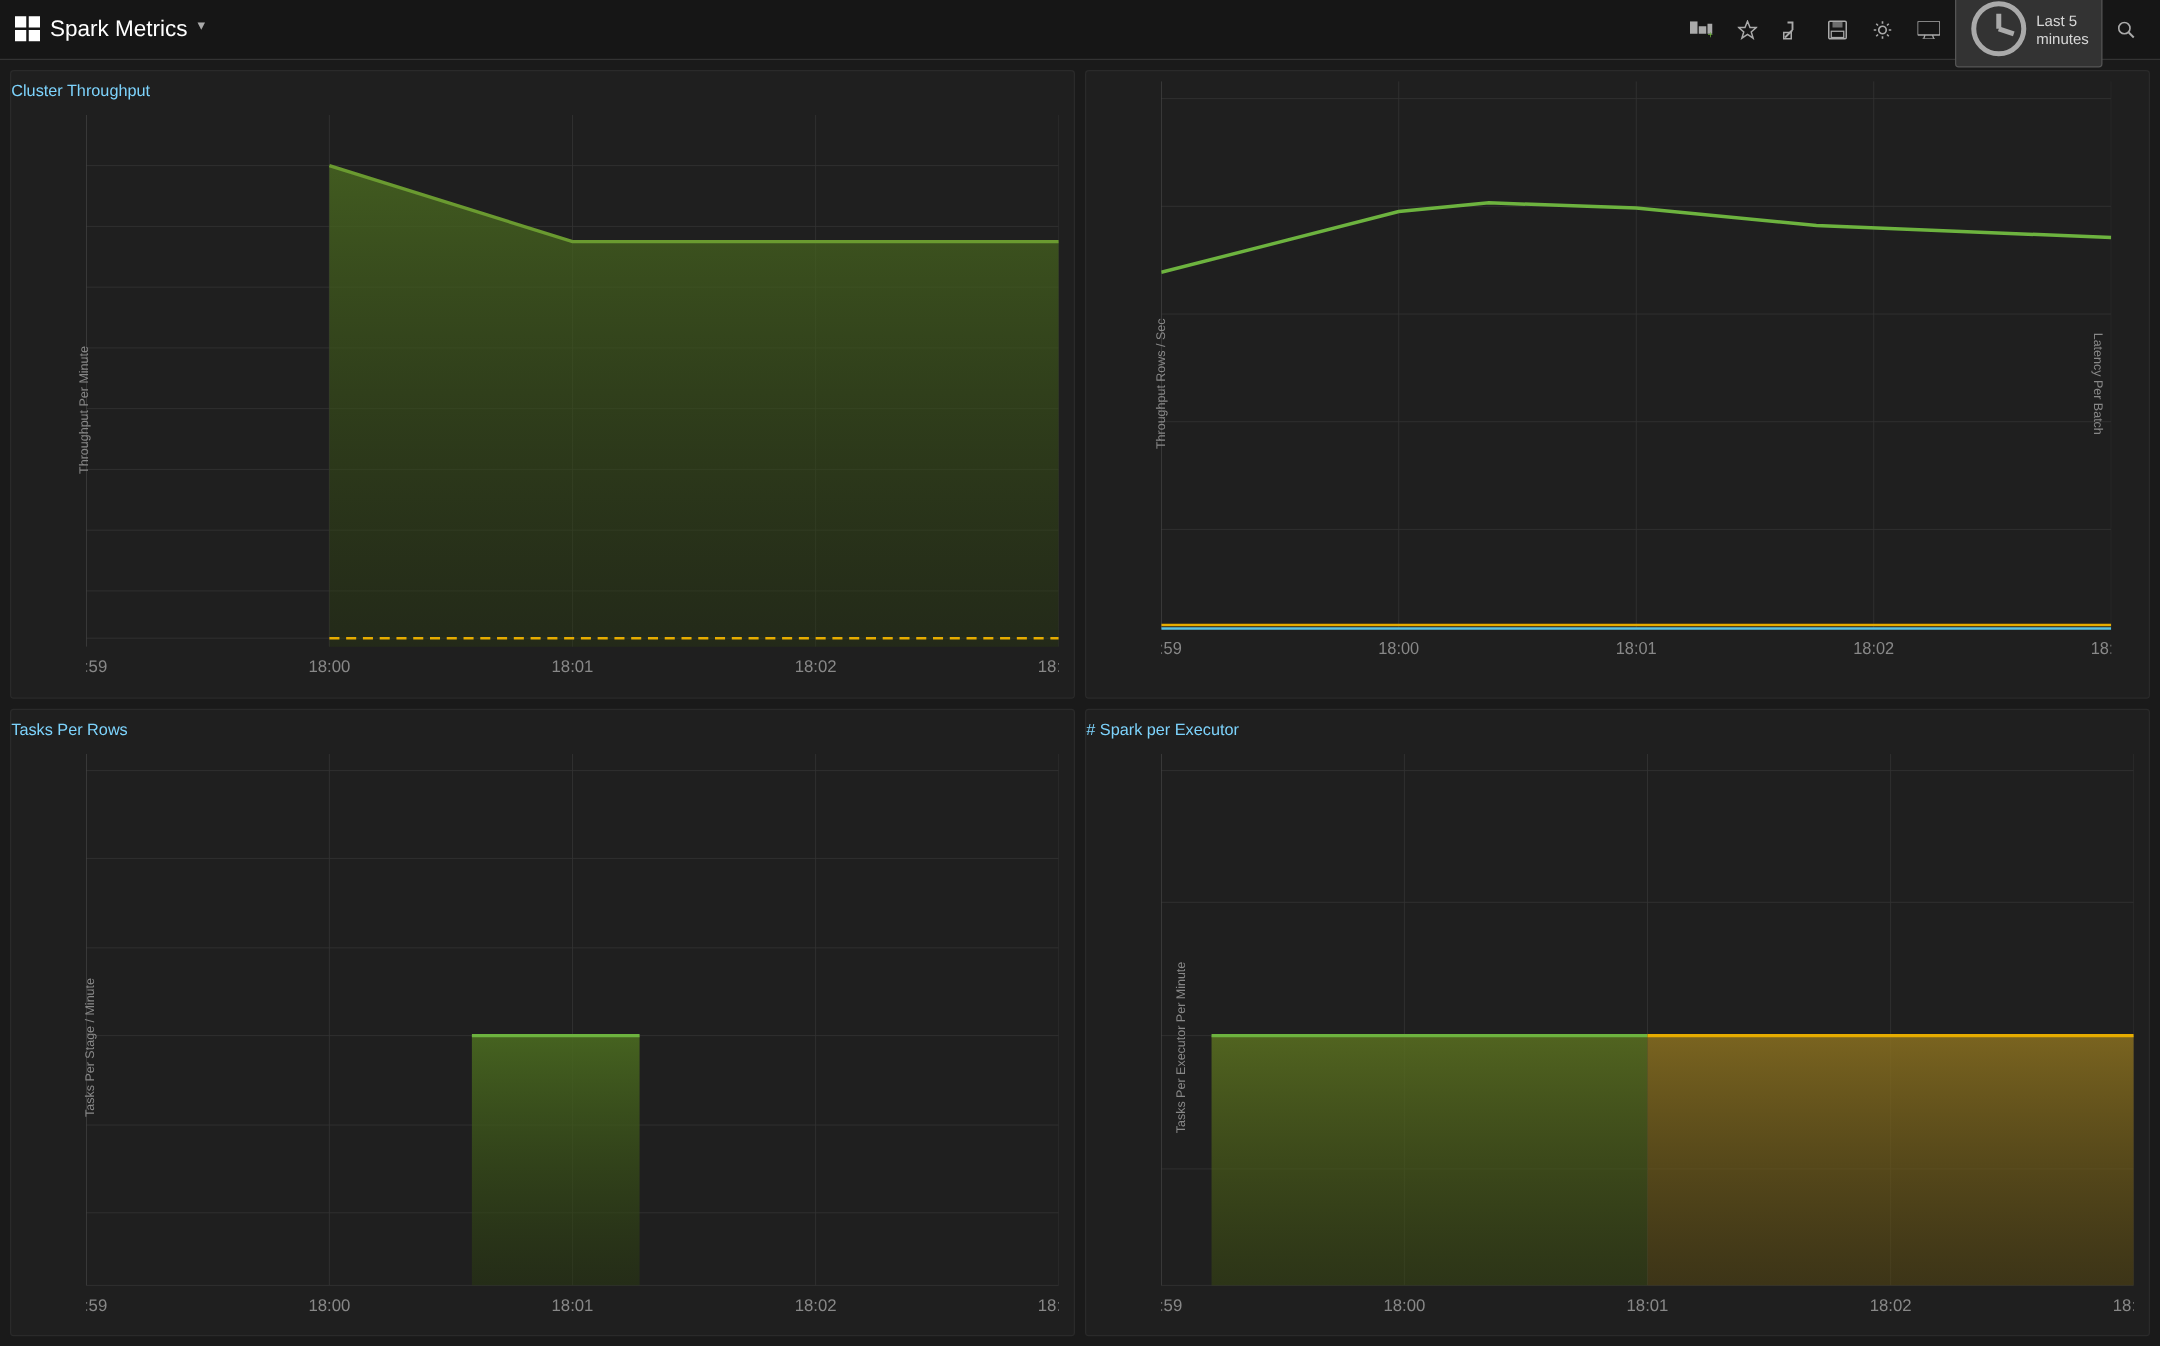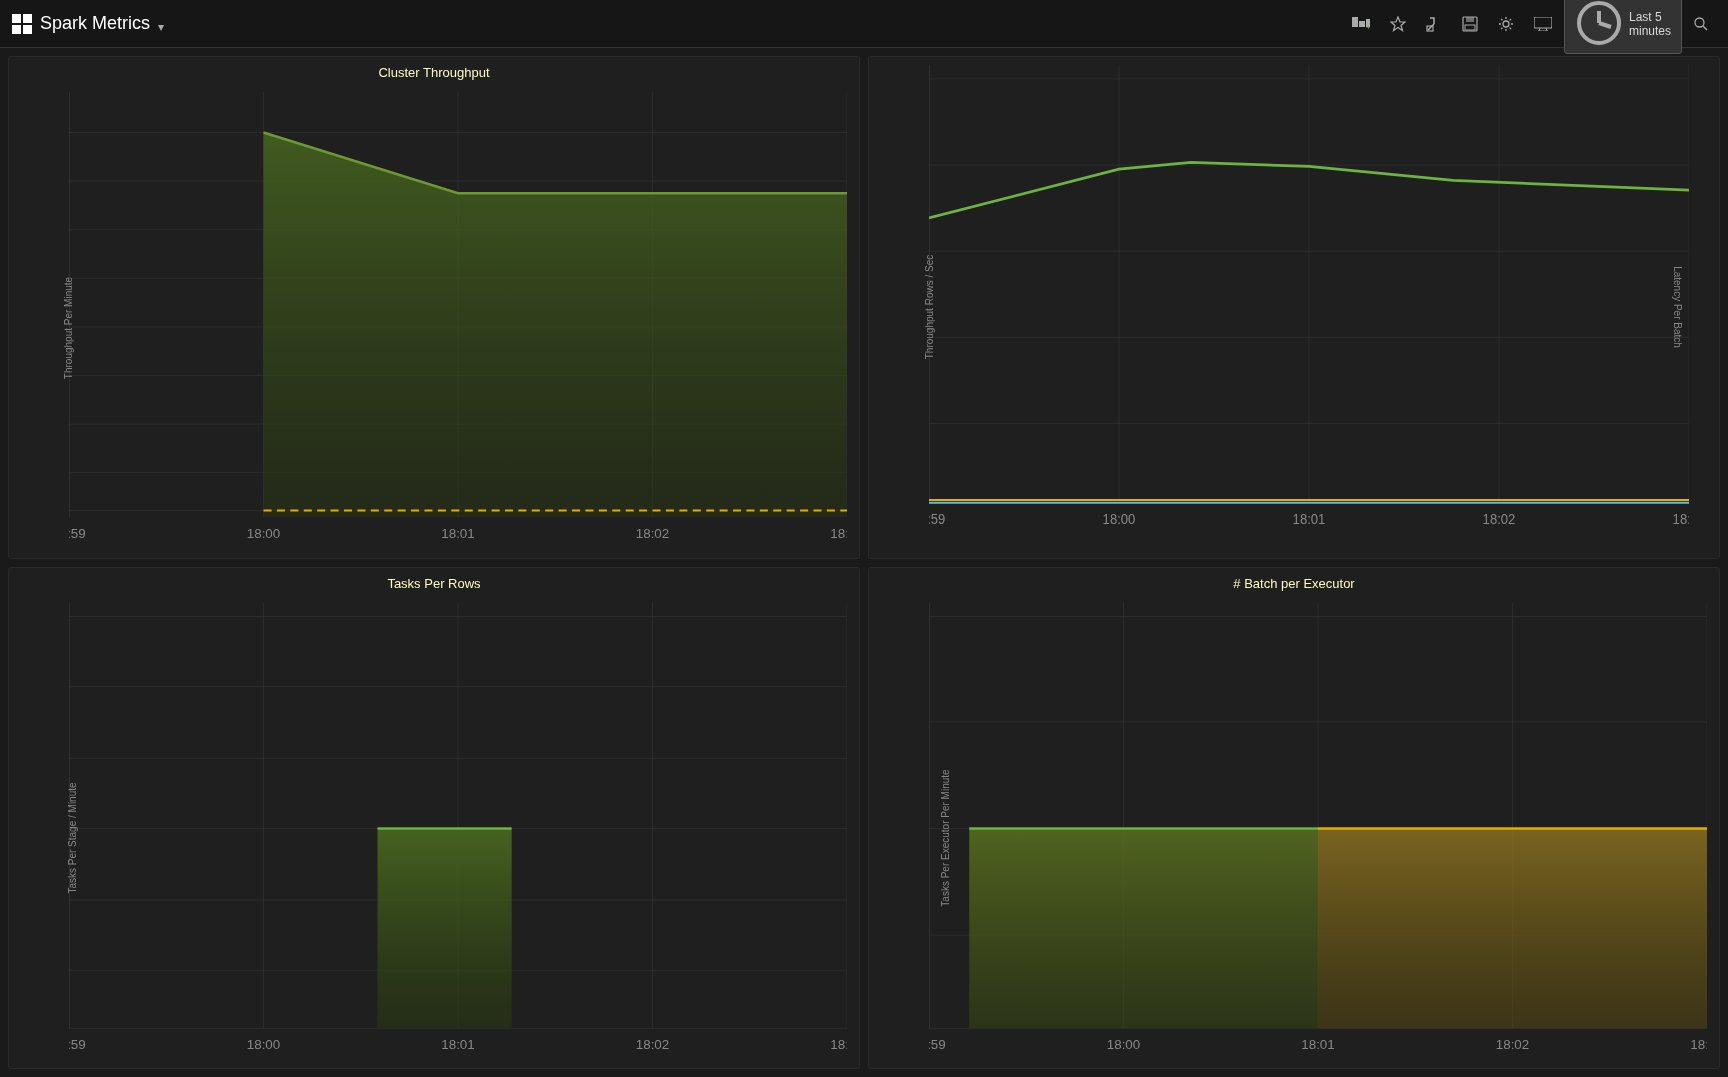--- a/index.html
+++ b/index.html
@@ -18,21 +18,21 @@
       background: #161616;
       height: 48px;
       display: flex;
       align-items: center;
       justify-content: space-between;
       padding: 0 12px;
       border-bottom: 1px solid #333;
     }
     .topbar-left {
       display: flex;
-      align-items: flex-end;
+      align-items: flex-start;
       gap: 8px;
     }
     .app-icon {
       display: grid;
       grid-template-columns: 1fr 1fr;
       gap: 2px;
       width: 20px;
       height: 20px;
     }
     .app-icon span {
@@ -91,24 +91,24 @@
     .panel {
       background: #1f1f1f;
       border: 1px solid #2a2a2a;
       border-radius: 3px;
       display: flex;
       flex-direction: column;
       overflow: hidden;
     }
 
     .panel-title {
-      text-align: center;
+      text-align: left;
       padding: 8px 0 4px;
       font-size: 13px;
-      color: #fef9c3;
+      color: #7dd3fc;
       font-weight: 500;
       flex-shrink: 0;
     }
 
     .chart-area {
       flex: 1;
       position: relative;
       padding: 8px 8px 0 8px;
     }
 
@@ -354,21 +354,21 @@
           </linearGradient>
         </defs>
         <rect x="230" y="167" width="100" height="148" fill="url(#stageBarGrad)"></rect>
         <line x1="230" y1="167" x2="330" y2="167" stroke="#6db33f" stroke-width="2"></line>
       </svg>
     </div>
 
   </div>
 
   <div class="panel">
-    <div class="panel-title"># Batch per Executor</div>
+    <div class="panel-title"># Spark per Executor</div>
     <div class="chart-area" style="position:relative; padding-left:60px; padding-bottom:20px; padding-right:12px;">
       <div style="position:absolute;left:8px;top:50%;transform:translateY(-50%) rotate(-90deg);transform-origin:center;white-space:nowrap;font-size:10px;color:#888;">Tasks Per Executor Per Minute</div>
       <svg viewBox="0 0 580 340" preserveAspectRatio="none">
 
         <line x1="0" y1="10" x2="580" y2="10" class="grid-line"></line>
         <line x1="0" y1="88" x2="580" y2="88" class="grid-line"></line>
         <line x1="0" y1="167" x2="580" y2="167" class="grid-line"></line>
         <line x1="0" y1="246" x2="580" y2="246" class="grid-line"></line>
         <line x1="0" y1="315" x2="580" y2="315" class="grid-line"></line>
 

